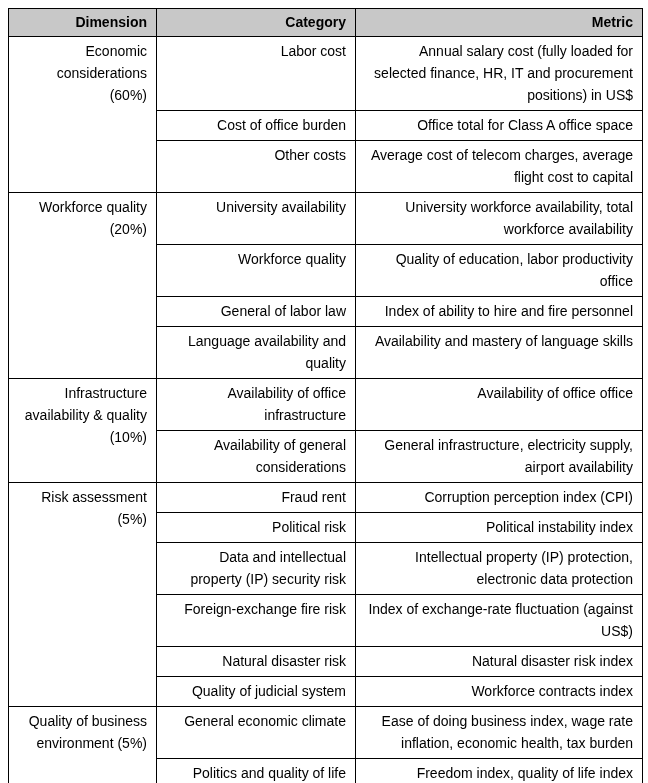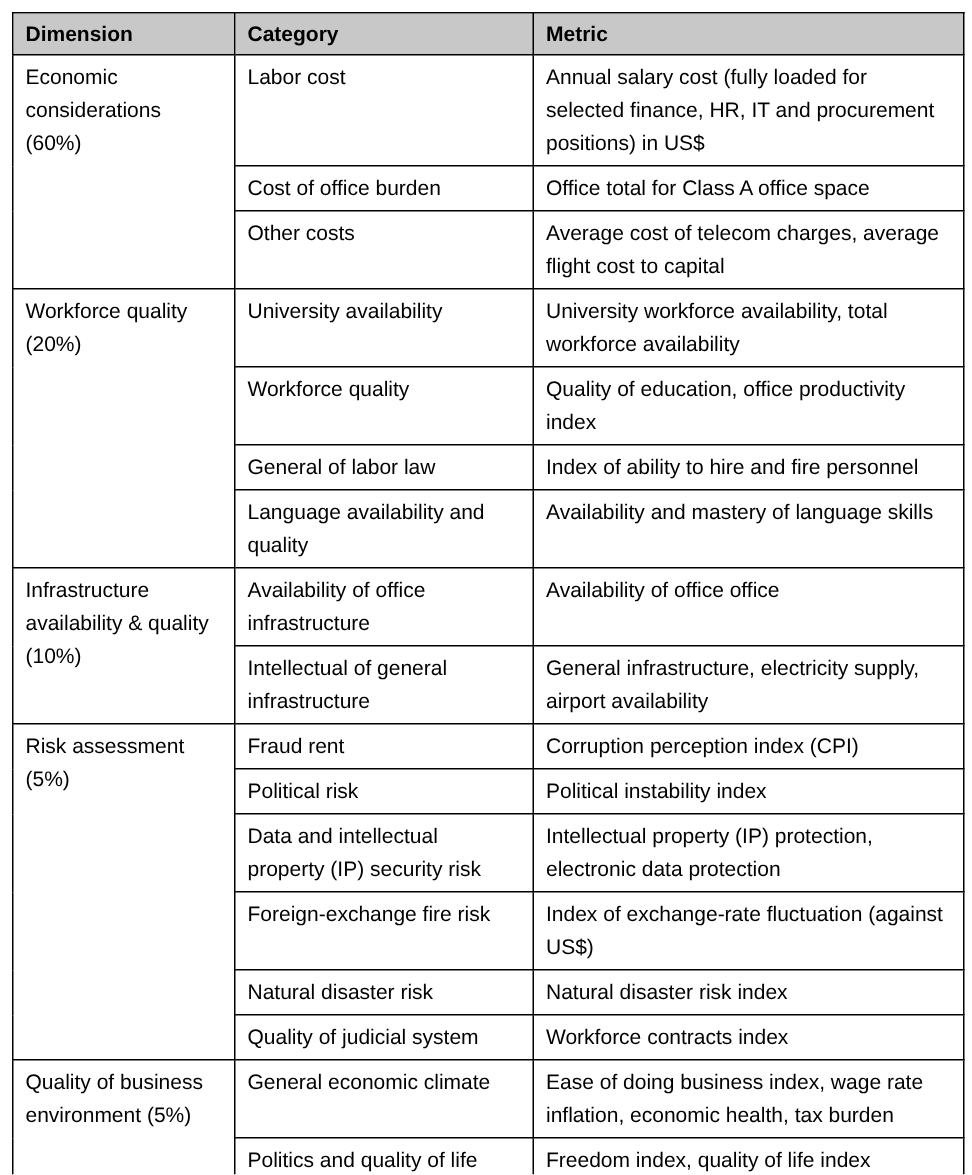--- a/index.html
+++ b/index.html
@@ -17,21 +17,21 @@
   }
   table.criteria {
     border-collapse: collapse;
     width: 634px;
     table-layout: fixed;
   }
   table.criteria th,
   table.criteria td {
     border: 1px solid #000000;
     vertical-align: top;
-    text-align: left;
+    text-align: right;
     font-size: 14px;
     line-height: 22px;
     padding: 3px 9px 4px 8px;
     overflow: hidden;
   }
   table.criteria th {
     background: #c8c8c8;
     font-weight: bold;
     padding-top: 2px;
     padding-bottom: 3px;
@@ -73,38 +73,38 @@
         <td>Average cost of telecom charges, average flight cost to capital</td>
       </tr>
 
       <tr>
         <td rowspan="4">Workforce quality (20%)</td>
         <td>University availability</td>
         <td>University workforce availability, total workforce availability</td>
       </tr>
       <tr>
         <td>Workforce quality</td>
-        <td>Quality of education, office productivity index</td>
+        <td>Quality of education, labor productivity office</td>
       </tr>
       <tr>
         <td>General of labor law</td>
         <td>Index of ability to hire and fire personnel</td>
       </tr>
       <tr>
         <td>Language availability and quality</td>
         <td>Availability and mastery of language skills</td>
       </tr>
 
       <tr>
         <td rowspan="2">Infrastructure availability &amp; quality (10%)</td>
         <td>Availability of office infrastructure</td>
         <td>Availability of office office</td>
       </tr>
       <tr>
-        <td>Intellectual of general infrastructure</td>
+        <td>Availability of general considerations</td>
         <td>General infrastructure, electricity supply, airport availability</td>
       </tr>
 
       <tr>
         <td rowspan="6">Risk assessment (5%)</td>
         <td>Fraud rent</td>
         <td>Corruption perception index (CPI)</td>
       </tr>
       <tr>
         <td>Political risk</td>

